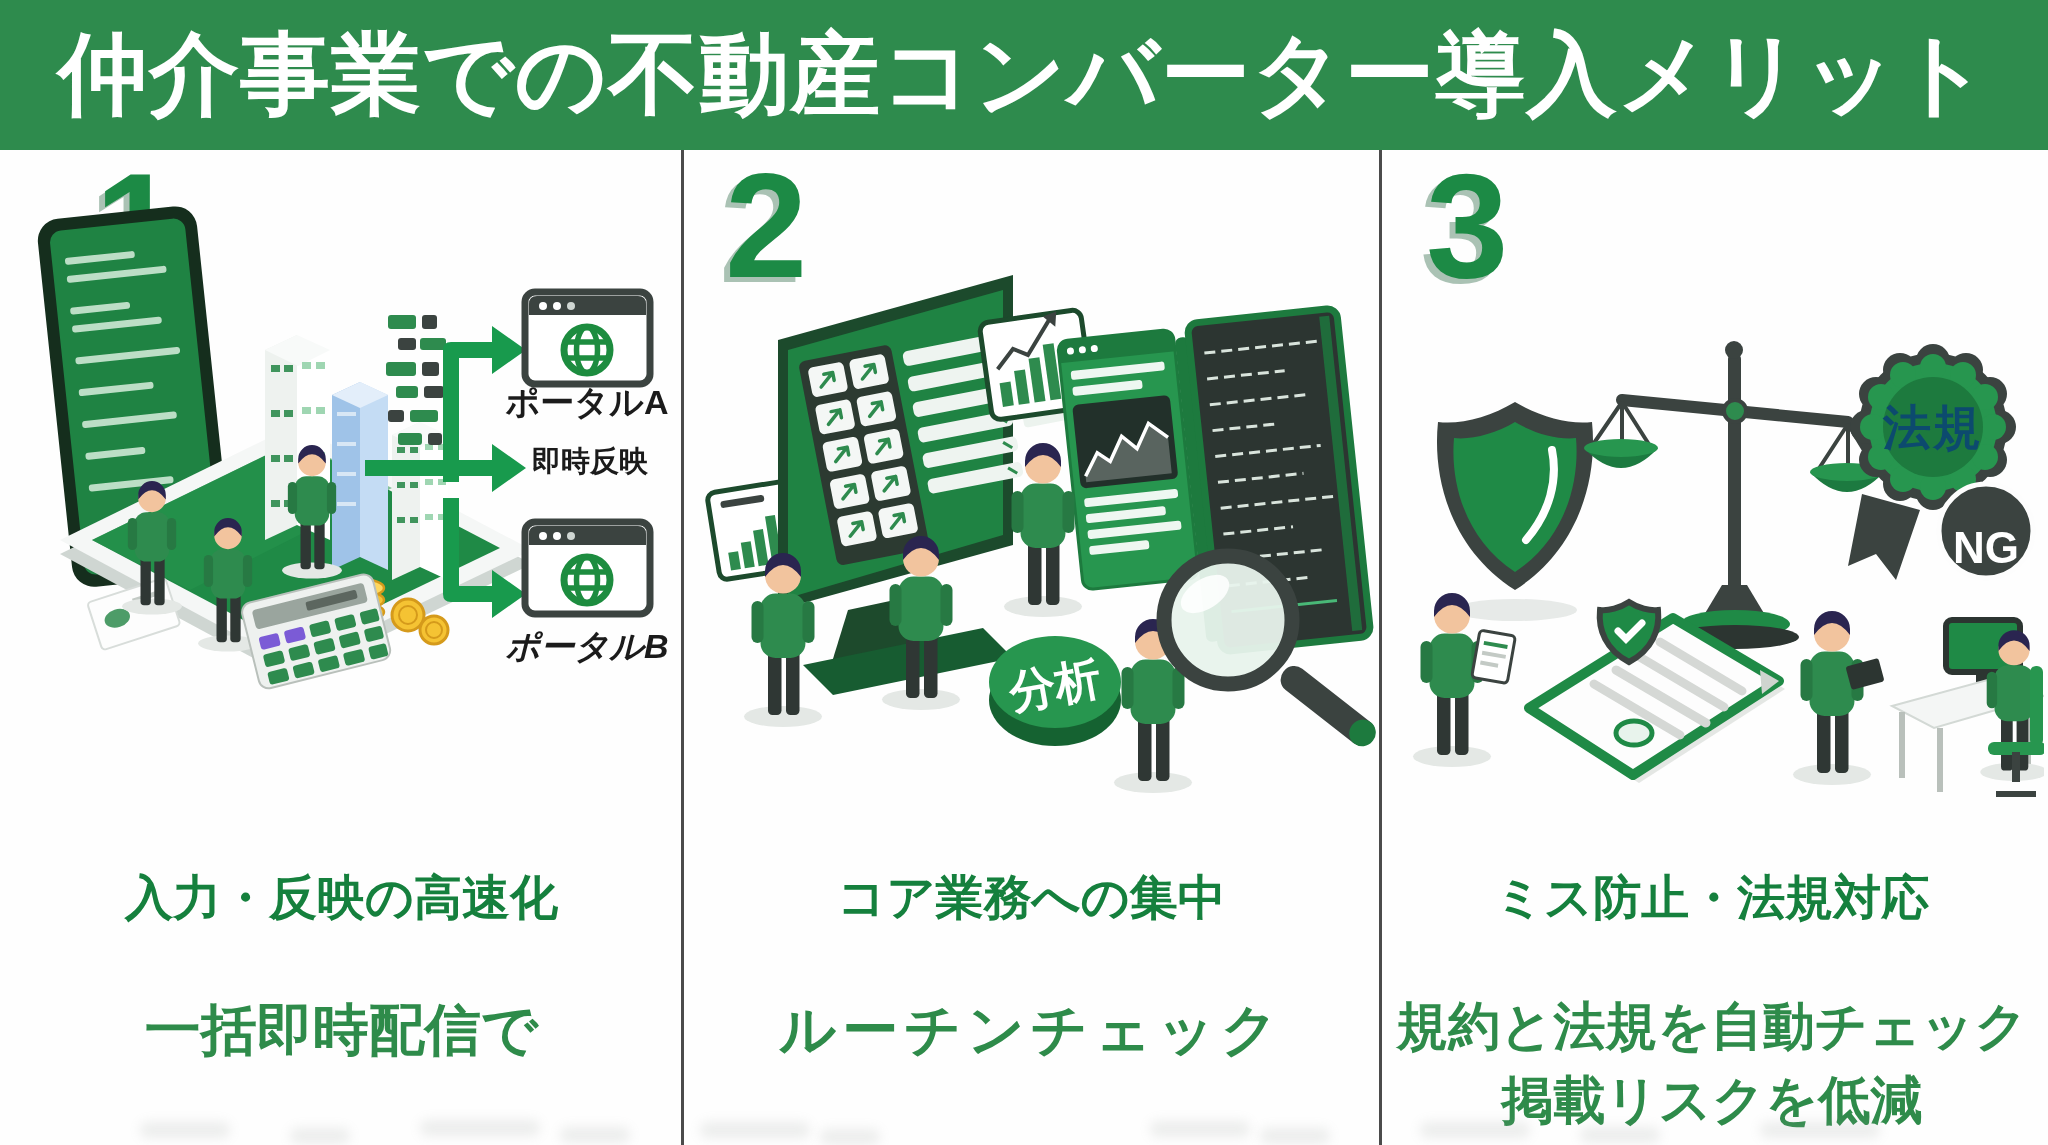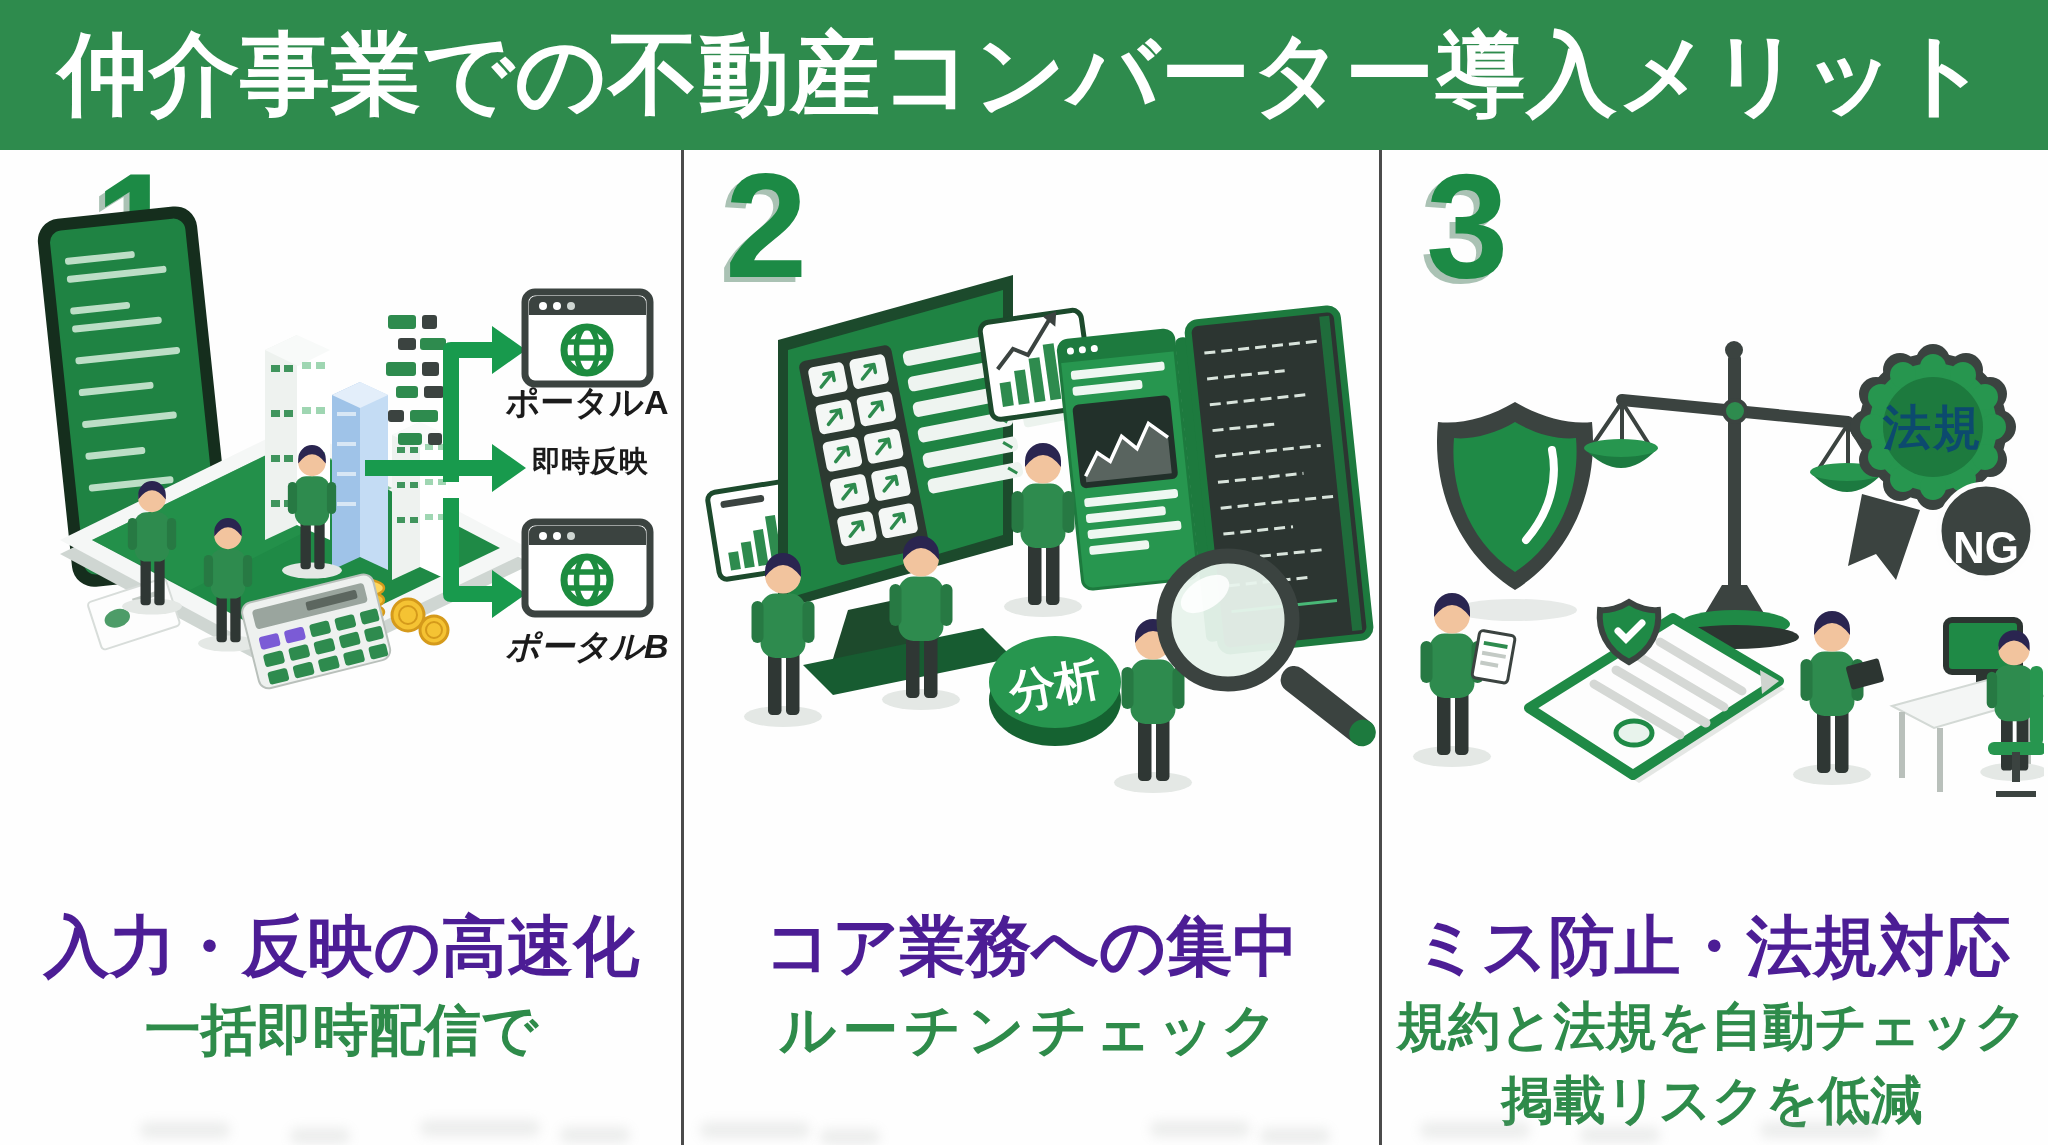--- a/index.html
+++ b/index.html
@@ -11,22 +11,22 @@
   .cols{position:absolute;top:150px;left:0;width:2048px;height:995px;display:flex;}
   .col{position:relative;height:995px;}
   .c1{width:683px}.c2{width:697px}.c3{width:664px}
   .divider{position:absolute;top:150px;width:3px;height:995px;background:#4b4b4b;}
   .d1{left:681px}.d2{left:1379px}
   .num{position:absolute;top:2px;font-size:148px;font-weight:900;color:#1c8a45;line-height:1;
        text-shadow:-6px 5px 0 rgba(13,84,42,.35);}
   .n1{left:95px}.n2{left:42px}.n3{left:46px}
   .illus{position:absolute;top:0;left:0;width:100%;height:665px;}
   .illus svg{position:absolute;top:0;left:0;}
-  .col h2{position:absolute;top:752px;left:0;width:100%;text-align:center;margin:0;
-          font-size:66px;font-weight:900;color:#4c1d95;white-space:nowrap;}
+  .col h2{position:absolute;top:716px;left:0;width:100%;text-align:center;margin:0;
+          font-size:48px;font-weight:900;color:#15803d;white-space:nowrap;}
   .sub{position:absolute;top:840px;left:0;width:100%;text-align:center;margin:0;
        font-size:56px;line-height:1.42;font-weight:900;color:#2e8b4a;white-space:nowrap;}
   .c2 .sub{letter-spacing:6px;}
   .c3 .sub{font-size:52px;}
   .flabel{position:absolute;font-weight:900;color:#1b1b1b;text-align:center;line-height:1.1;}
   .lbl-a{left:477px;top:234px;width:220px;font-size:34px;}
   .lbl-i{left:477px;top:296px;width:226px;font-size:29px;}
   .lbl-b{left:477px;top:478px;width:220px;font-size:34px;font-style:italic;}
   .lbl-analysis{left:292px;top:510px;width:160px;font-size:46px;color:#fff;transform:rotate(-10deg);}
   .lbl-law{left:473px;top:252px;width:160px;font-size:48px;color:#0c4a6e;letter-spacing:2px;}

